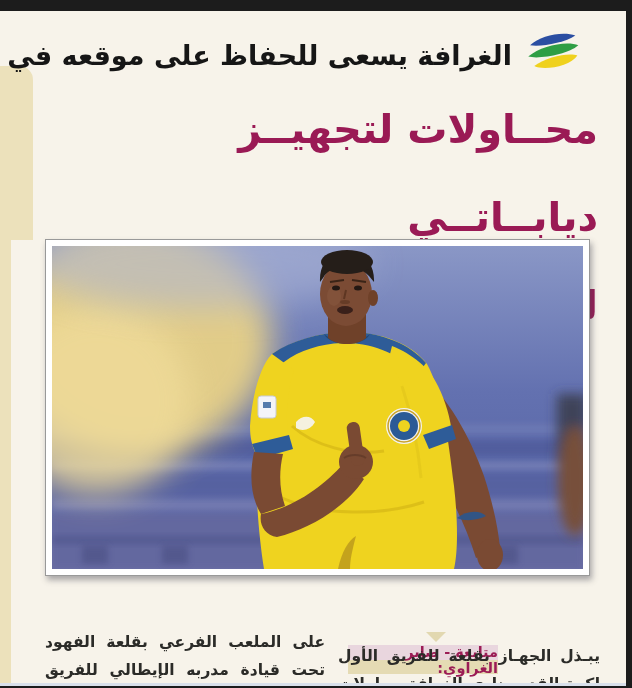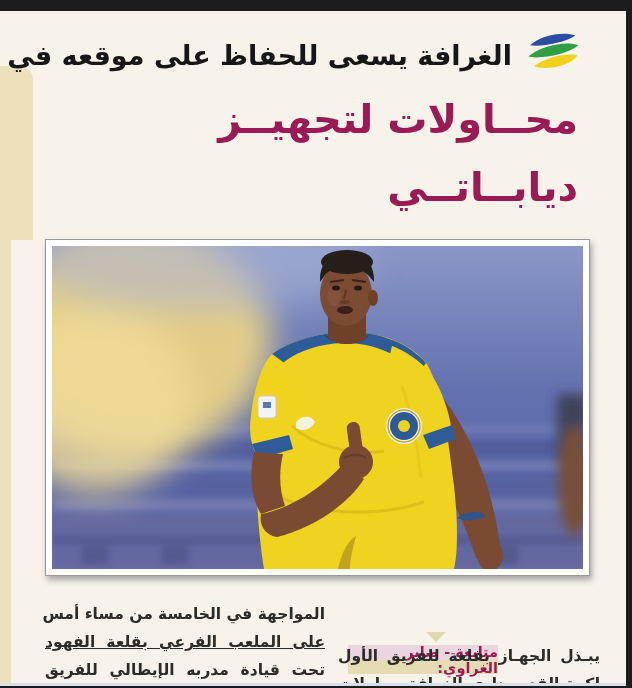--- a/index.html
+++ b/index.html
@@ -9,21 +9,21 @@
 
   
   .beige-wide{position:absolute;left:0;top:55px;width:33px;height:174px;background:#ece1bb;border-radius:0 14px 0 0;}
   .beige-narrow{position:absolute;left:0;top:229px;width:11px;height:443px;background:#ece1bb;}
 
   
   .kicker{position:absolute;left:40px;top:14px;width:552px;height:60px;display:flex;flex-direction:row;align-items:center;justify-content:flex-start;gap:12px;padding-right:10px;box-sizing:border-box;}
   .kicker-text{font-size:27px;font-weight:bold;color:#161616;white-space:nowrap;letter-spacing:-0.5px;}
 
   
-  .headline{position:absolute;left:32px;top:74px;width:552px;text-align:right;padding-right:6px;box-sizing:border-box;color:#9a1a55;font-weight:bold;font-size:40px;line-height:68px;letter-spacing:-1px;}
+  .headline{position:absolute;left:52px;top:74px;width:552px;text-align:right;padding-right:6px;box-sizing:border-box;color:#9a1a55;font-weight:bold;font-size:40px;line-height:88px;letter-spacing:-1px;}
 
   
   .photo-frame{position:absolute;left:45px;top:228px;width:531px;height:323px;background:#ffffff;border:1px solid #999;padding:6px;box-shadow:2px 4px 6px rgba(70,70,85,.45);}
   .photo-frame svg{display:block;}
 
   
   .body-area{position:absolute;left:40px;top:580px;width:560px;height:103px;overflow:hidden;}
   .col{position:absolute;top:0;height:103px;}
   .col-left{left:5px;width:280px;}
   .col-right{left:298px;width:262px;}
@@ -165,22 +165,21 @@
     <div class="body-area" dir="rtl">
       <div class="col col-right">
         <div class="byline-box">
           <span class="byline-text">متابعة - صابر الغراوي:</span>
         </div>
         <div class="byline-arrow"></div>
         <div class="body-line" style="top:56px;">يبـذل الجهـاز بقلعة للفريق الأول</div>
         <div class="body-line" style="top:84px;">لكرة القدم بنادي الغرافة محاولات</div>
       </div>
       <div class="col col-left">
-        <div class="body-line" style="top:14px;">المواجهة في الخامسة من مساء أمس</div>
-        <div class="body-line" style="top:42px;text-decoration:underline;">على الملعب الفرعي بقلعة الفهود</div>
+        <div class="body-line" style="top:42px;">على الملعب الفرعي بقلعة الفهود</div>
         <div class="body-line" style="top:70px;">تحت قيادة مدربه الإيطالي للفريق</div>
 
       </div>
     </div>
 
   </div>
   <div class="bottom-band"></div>
 </div>
 
 </body></html>

